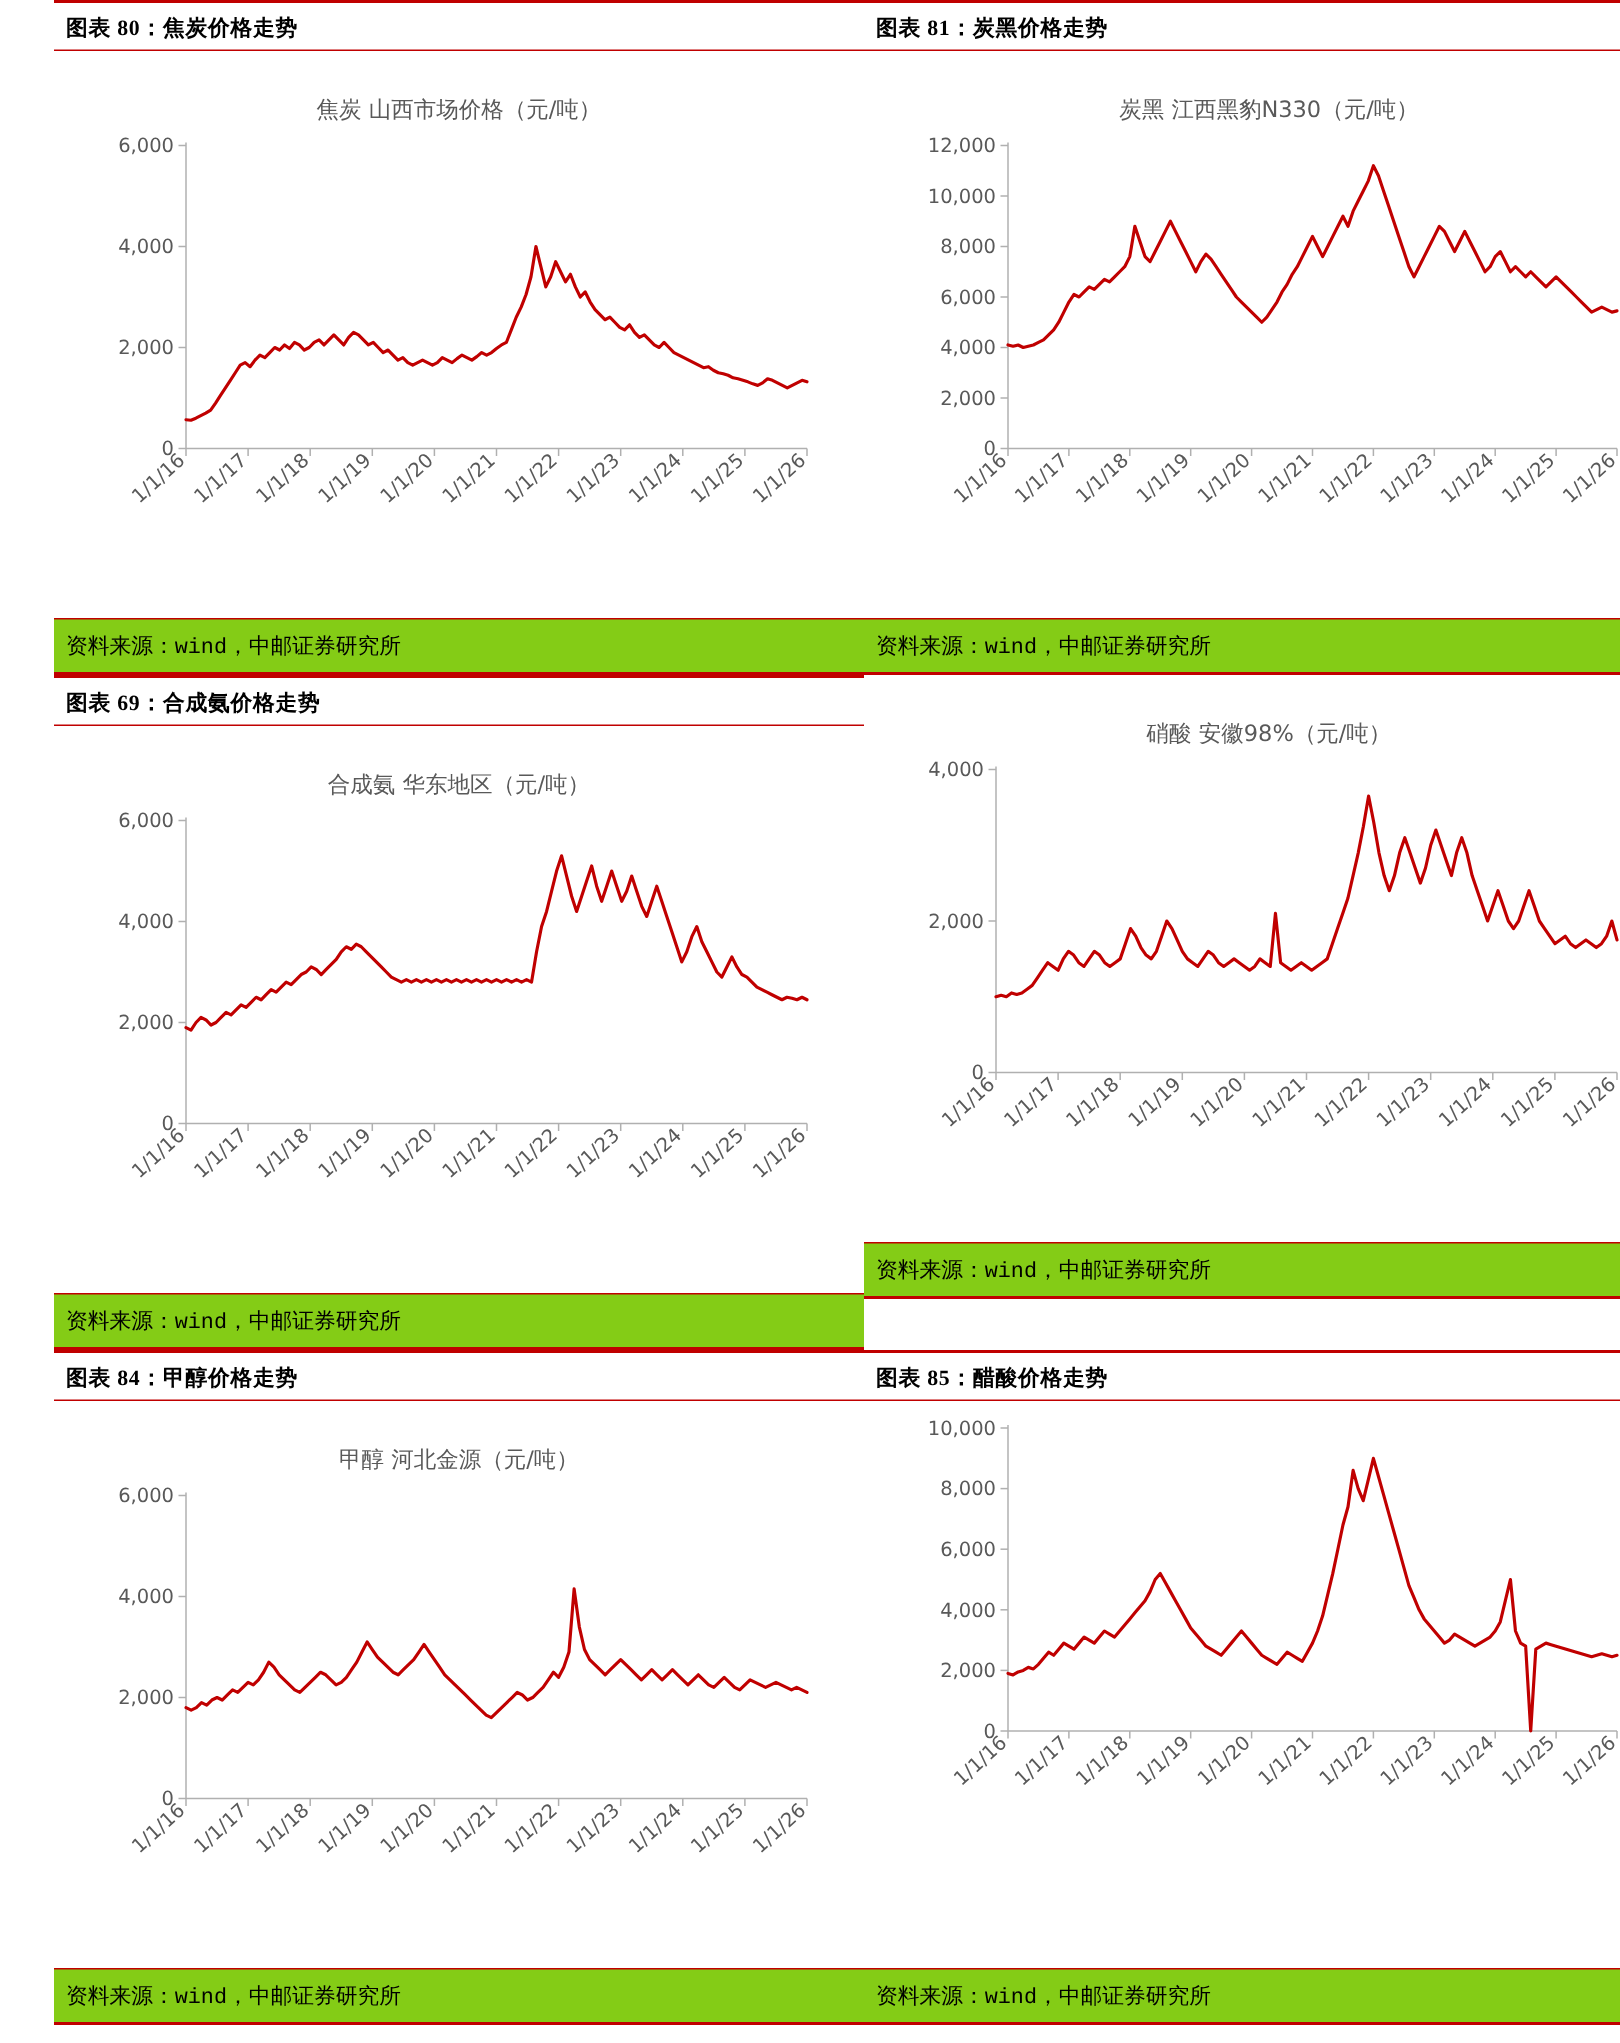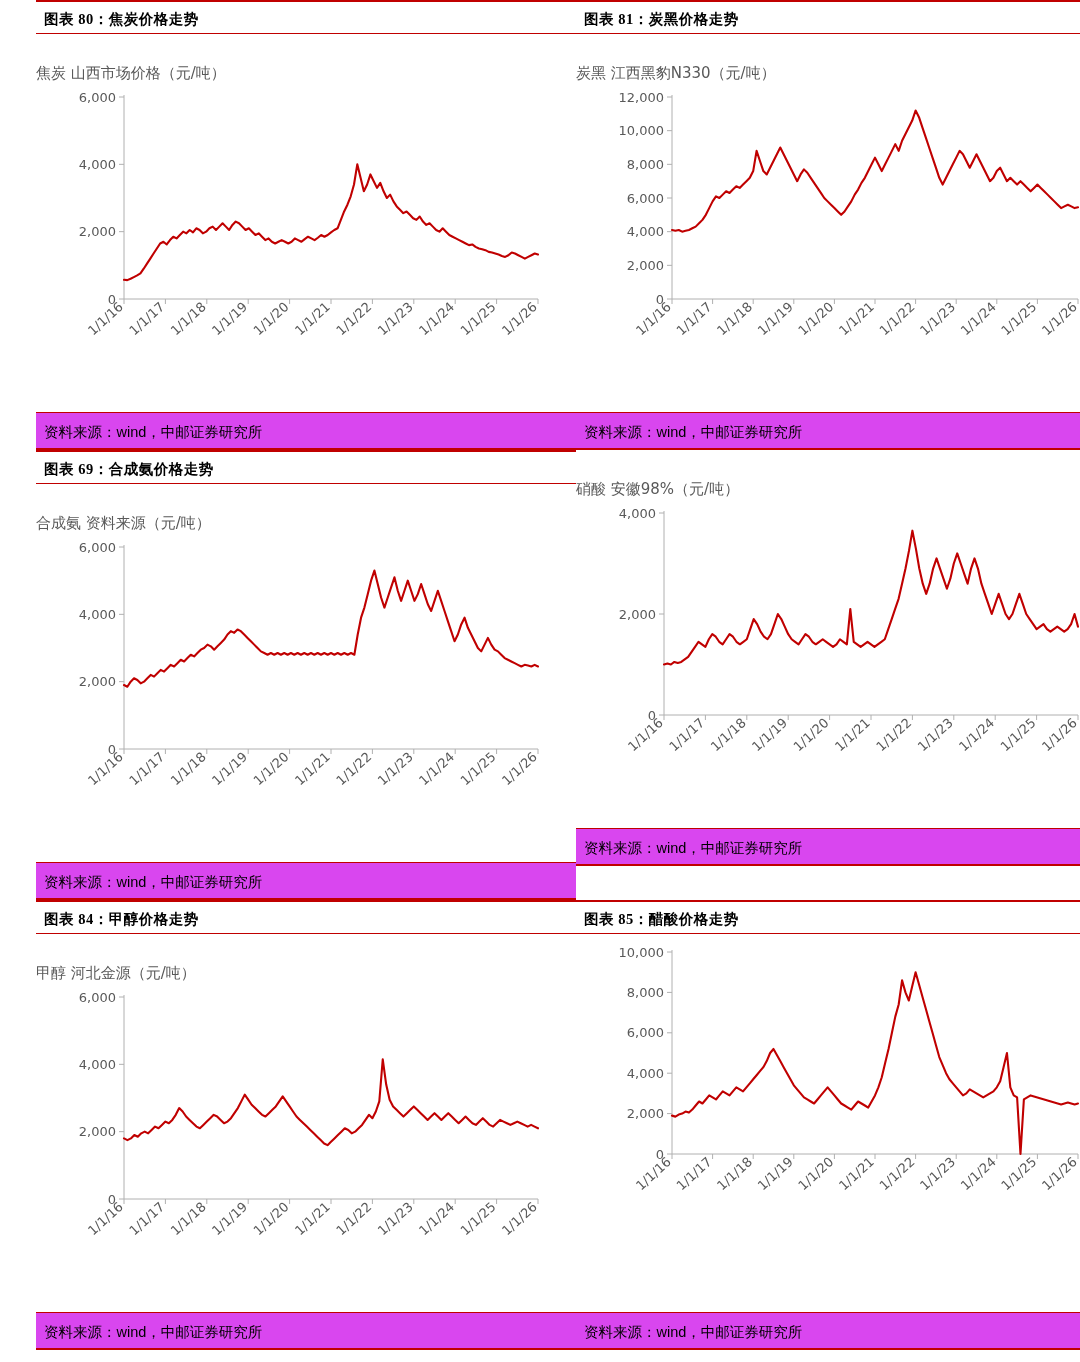--- a/index.html
+++ b/index.html
@@ -22,27 +22,27 @@
     letter-spacing:0.5px;
     box-sizing:border-box;
     background:#fff;
   }
   .src{
     border-top:1px solid #c00000;
     border-bottom:2px solid #c00000;
     height:38px;line-height:38px;
     font-size:14.5px;
     padding-left:8px;
-    font-family:Liberation Sans, sans-serif;
+    font-family:Liberation Mono, monospace;
     box-sizing:border-box;
-    background:#d946ef;
+    background:#84cc16;
   }
   .chartbox{height:378px;position:relative;box-sizing:border-box;padding-top:8px;}
   .chart-title{
-    font-size:15px;color:#595959;
+    text-align:center;font-size:15px;color:#595959;
     font-family:"DejaVu Sans","Liberation Sans",sans-serif;
     margin-top:22px;margin-bottom:4px;
   }
   svg{display:block;margin:0 auto;}
   .axis-line{stroke:#b0b0b0;stroke-width:1;}
   .tick-line{stroke:#b0b0b0;stroke-width:1;}
   .ylab{font-size:13px;fill:#595959;font-family:"DejaVu Sans","Liberation Sans",sans-serif;}
   .xlab{font-size:13px;fill:#595959;font-family:"DejaVu Sans","Liberation Sans",sans-serif;}
   .series{fill:none;stroke:#c00000;stroke-width:2.1;stroke-linejoin:round;stroke-linecap:round;}
 </style>
@@ -140,21 +140,21 @@
             <text x="482" y="221" class="xlab" text-anchor="end" transform="rotate(-42 482 221)">1/1/26</text>
             <path d="M76.00,142.98 L79.38,143.82 L82.77,142.98 L86.15,144.67 L89.53,143.82 L92.92,142.98 L96.30,141.30 L99.68,139.62 L103.07,136.25 L106.45,132.88 L109.83,127.83 L113.22,121.10 L116.60,114.37 L119.98,109.32 L123.37,111.00 L126.75,107.63 L130.13,104.27 L133.52,105.95 L136.90,102.58 L140.28,99.22 L143.67,100.90 L147.05,97.53 L150.43,94.17 L153.82,90.80 L157.20,84.07 L160.58,63.87 L163.97,73.97 L167.35,84.07 L170.73,87.43 L174.12,80.70 L177.50,73.97 L180.88,67.23 L184.27,60.50 L187.65,67.23 L191.03,73.97 L194.42,80.70 L197.80,87.43 L201.18,94.17 L204.57,87.43 L207.95,82.38 L211.33,85.75 L214.72,90.80 L218.10,95.85 L221.48,100.90 L224.87,105.95 L228.25,111.00 L231.63,114.37 L235.02,117.73 L238.40,121.10 L241.78,124.47 L245.17,127.83 L248.55,124.47 L251.93,119.42 L255.32,114.37 L258.70,107.63 L262.08,102.58 L265.47,95.85 L268.85,90.80 L272.23,84.07 L275.62,77.33 L279.00,70.60 L282.38,77.33 L285.77,84.07 L289.15,77.33 L292.53,70.60 L295.92,63.87 L299.30,57.13 L302.68,63.87 L306.07,53.77 L309.45,47.03 L312.83,40.30 L316.22,33.57 L319.60,23.47 L322.98,30.20 L326.37,40.30 L329.75,50.40 L333.13,60.50 L336.52,70.60 L339.90,80.70 L343.28,90.80 L346.67,97.53 L350.05,90.80 L353.43,84.07 L356.82,77.33 L360.20,70.60 L363.58,63.87 L366.97,67.23 L370.35,73.97 L373.73,80.70 L377.12,73.97 L380.50,67.23 L383.88,73.97 L387.27,80.70 L390.65,87.43 L394.03,94.17 L397.42,90.80 L400.80,84.07 L404.18,80.70 L407.57,87.43 L410.95,94.17 L414.33,90.80 L417.72,94.17 L421.10,97.53 L424.48,94.17 L427.87,97.53 L431.25,100.90 L434.63,104.27 L438.02,100.90 L441.40,97.53 L444.78,100.90 L448.17,104.27 L451.55,107.63 L454.93,111.00 L458.32,114.37 L461.70,117.73 L465.08,121.10 L468.47,119.42 L471.85,117.73 L475.23,119.42 L478.62,121.10 L482.00,120.26" class="series" stroke="#c00000"></path>
           </svg>
       </div>
       <div class="src">资料来源：wind，中邮证券研究所</div>
     </div>
 
     <div class="cell">
       <div class="hdr">图表 69：合成氨价格走势</div>
       <div class="chartbox">
-        <div class="chart-title">合成氨 资料来源（元/吨）</div>
+        <div class="chart-title">合成氨 华东地区（元/吨）</div>
         <svg id="svg2" width="500" height="290">
             <line x1="68" y1="8" x2="68" y2="212" class="axis-line"></line>
             <line x1="68" y1="212" x2="482" y2="212" class="axis-line"></line>
             <line x1="63" y1="212" x2="68" y2="212" class="tick-line"></line>
             <text x="60" y="216.5" class="ylab" text-anchor="end">0</text>
             <line x1="63" y1="144.66666666666669" x2="68" y2="144.66666666666669" class="tick-line"></line>
             <text x="60" y="149.16666666666669" class="ylab" text-anchor="end">2,000</text>
             <line x1="63" y1="77.33333333333334" x2="68" y2="77.33333333333334" class="tick-line"></line>
             <text x="60" y="81.83333333333334" class="ylab" text-anchor="end">4,000</text>
             <line x1="63" y1="10" x2="68" y2="10" class="tick-line"></line>

